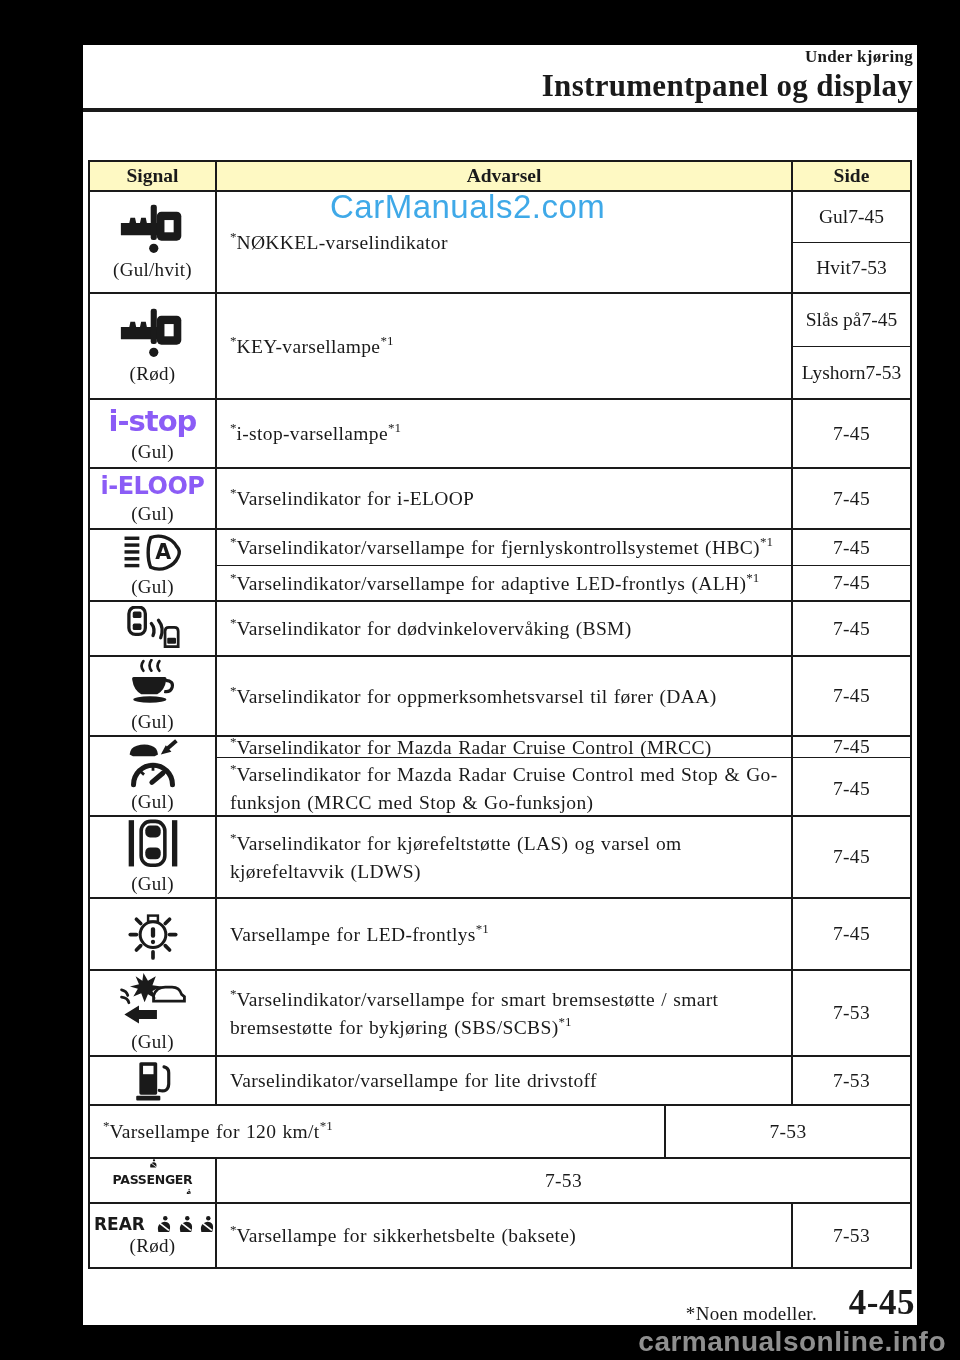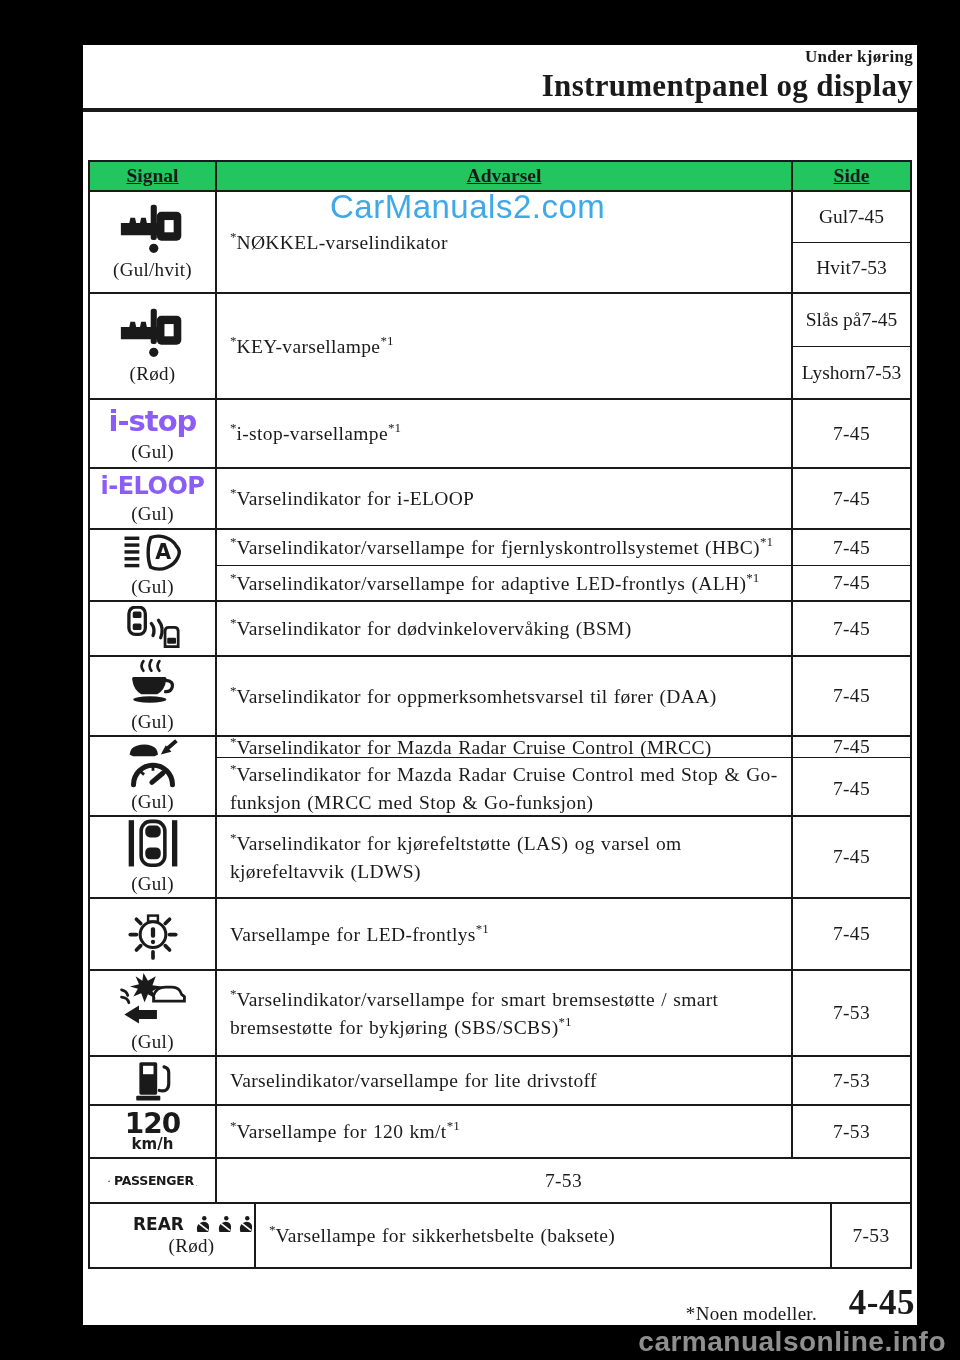--- a/index.html
+++ b/index.html
@@ -6,22 +6,22 @@
   .canvas{position:relative;width:960px;height:1360px;background:#000;overflow:hidden;
           font-family:"Liberation Serif",serif;color:#1a1a1a;}
   .page{position:absolute;left:83px;top:45px;width:834px;height:1280px;background:#fff;}
   .hdr{position:absolute;top:2px;right:4px;text-align:right;}
   .hdr .eyebrow{font-size:17px;font-weight:bold;letter-spacing:.3px;}
   .hdr .title{font-size:31px;font-weight:bold;letter-spacing:.3px;margin-top:1px;}
   .rule{position:absolute;top:63px;left:0;width:100%;height:4px;background:#1a1a1a;}
   .tbl{position:absolute;left:5px;top:115px;width:824px;border:2px solid #1a1a1a;box-sizing:border-box;
        background:#fff;}
   .row{display:flex;border-bottom:2px solid #1a1a1a;box-sizing:border-box;}
-  .row:last-child{border-bottom:none;padding-left:39px;}
-  .thead{background:#22c55e;font-weight:bold;text-decoration:underline;}
+  .row:last-child{border-bottom:none;}
+  .thead{background:#fef9c3;font-weight:bold;}
   .hc{display:flex;align-items:center;justify-content:center;font-size:19.5px;box-sizing:border-box;}
   .sig{width:127px;border-right:2px solid #1a1a1a;box-sizing:border-box;display:flex;flex-direction:column;
        align-items:center;justify-content:center;gap:3px;padding:2px 0;}
   .adv{width:576px;border-right:2px solid #1a1a1a;box-sizing:border-box;display:flex;align-items:center;
        padding:2px 10px 2px 13px;}
   .side{flex:1;display:flex;flex-direction:column;align-items:center;justify-content:center;
         font-size:19.5px;letter-spacing:.3px;text-align:center;line-height:1.3;}
   .advtext{font-size:19.5px;letter-spacing:.35px;word-spacing:1px;line-height:1.42;}
   .advtext sup{font-size:13px;letter-spacing:0;}
   .clabel{font-size:19px;letter-spacing:.3px;}
@@ -33,21 +33,21 @@
   .entry{display:flex;box-sizing:border-box;}
   .entry .adv{border-right:2px solid #1a1a1a;}
   .entry.split{border-bottom:1.5px solid #1a1a1a;}
   .ic{fill:#1a1a1a;}
   .ic .st{fill:none;stroke:#1a1a1a;}
   .logo{font-family:"DejaVu Sans",sans-serif;font-weight:bold;color:#8b5cf6;}
   .istop{font-size:29px;letter-spacing:-1px;}
   .ieloop{font-size:24px;letter-spacing:-.5px;}
   .kmh-top{font-family:"DejaVu Sans",sans-serif;font-weight:bold;font-size:28px;line-height:.9;letter-spacing:-1px;}
   .kmh-bot{font-family:"DejaVu Sans",sans-serif;font-weight:bold;font-size:15px;line-height:1;}
-  .beltrow{flex-direction:row;justify-content:space-between;padding:0 18px;gap:2px;}
+  .beltrow{flex-direction:column;justify-content:space-between;padding:0 18px;gap:2px;}
   .pass-label{font-family:"DejaVu Sans",sans-serif;font-weight:bold;font-size:12.5px;letter-spacing:-.3px;}
   .rear-label{font-family:"DejaVu Sans",sans-serif;font-weight:bold;font-size:17px;}
   .rearline{display:flex;align-items:flex-end;gap:5px;width:100%;padding-left:4px;box-sizing:border-box;}
   .footer-note{position:absolute;right:100px;top:1258px;font-size:19px;letter-spacing:.3px;}
   .pageno{position:absolute;right:2px;top:1238px;font-size:35px;font-weight:bold;letter-spacing:.5px;}
   .wm-top{position:absolute;left:330px;top:188px;font-family:"Liberation Sans",sans-serif;
           font-size:33px;color:#3fa9e8;letter-spacing:.5px;z-index:5;}
   .wm-bot{position:absolute;right:14px;top:1326px;font-family:"Liberation Sans",sans-serif;font-weight:bold;
           font-size:28px;color:#8f8f8f;letter-spacing:.5px;}
 </style>
@@ -307,24 +307,20 @@
             <path class="st" stroke-width="6" stroke-linecap="round" d="M48 60 q17 4 18 -12 V26 q0 -9 -9 -11"></path>
           </svg>
         </div>
         <div class="adv">
           <div class="advtext"><sup></sup><span>Varselindikator/varsellampe for lite drivstoff</span><sup></sup></div>
         </div>
         <div class="side">7-53</div>
       </div>
 
       <div class="row" style="height:53px">
-        <div class="sig" style="gap:0">
-          <div class="kmh-top">120</div>
-          <div class="kmh-bot">km/h</div>
-        </div>
         <div class="adv">
           <div class="advtext"><sup>*</sup><span>Varsellampe for 120 km/t</span><sup>*1</sup></div>
         </div>
         <div class="side">7-53</div>
       </div>
 
       <div class="row" style="height:45px">
         <div class="sig beltrow">
           <svg class="ic" width="28" height="28" viewBox="0 0 60 60">
             <circle cx="37" cy="9" r="8"></circle>

